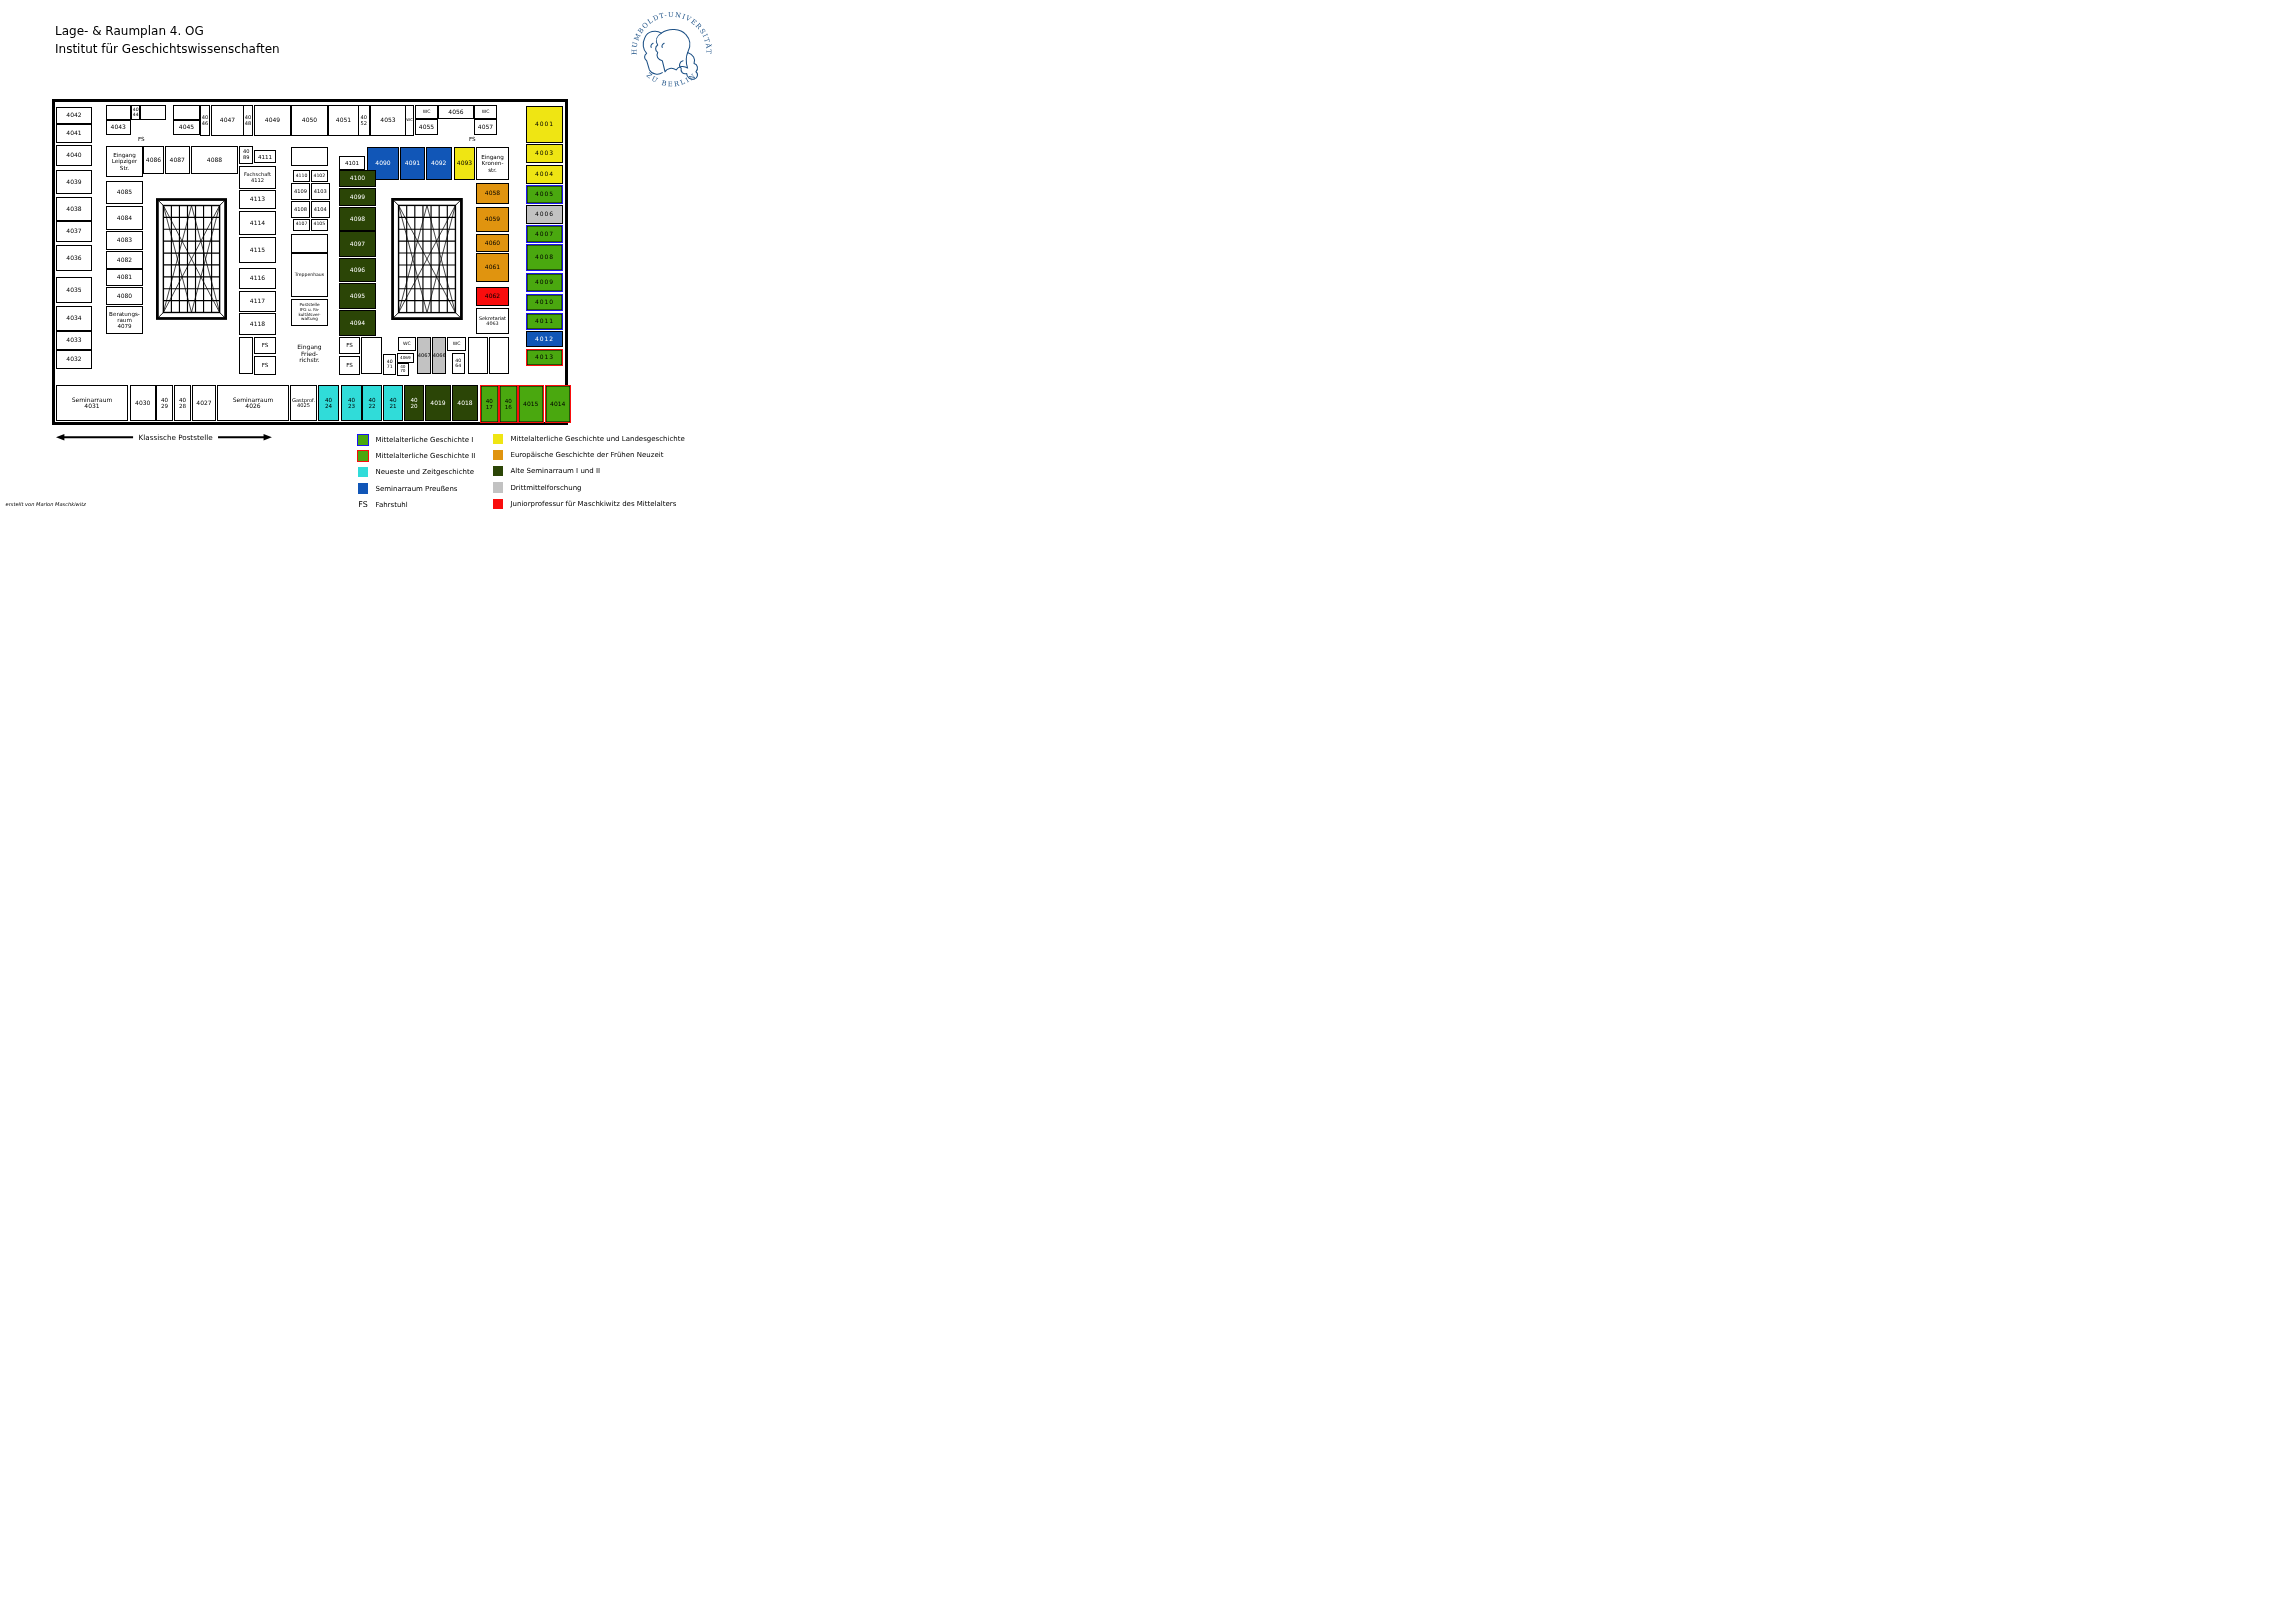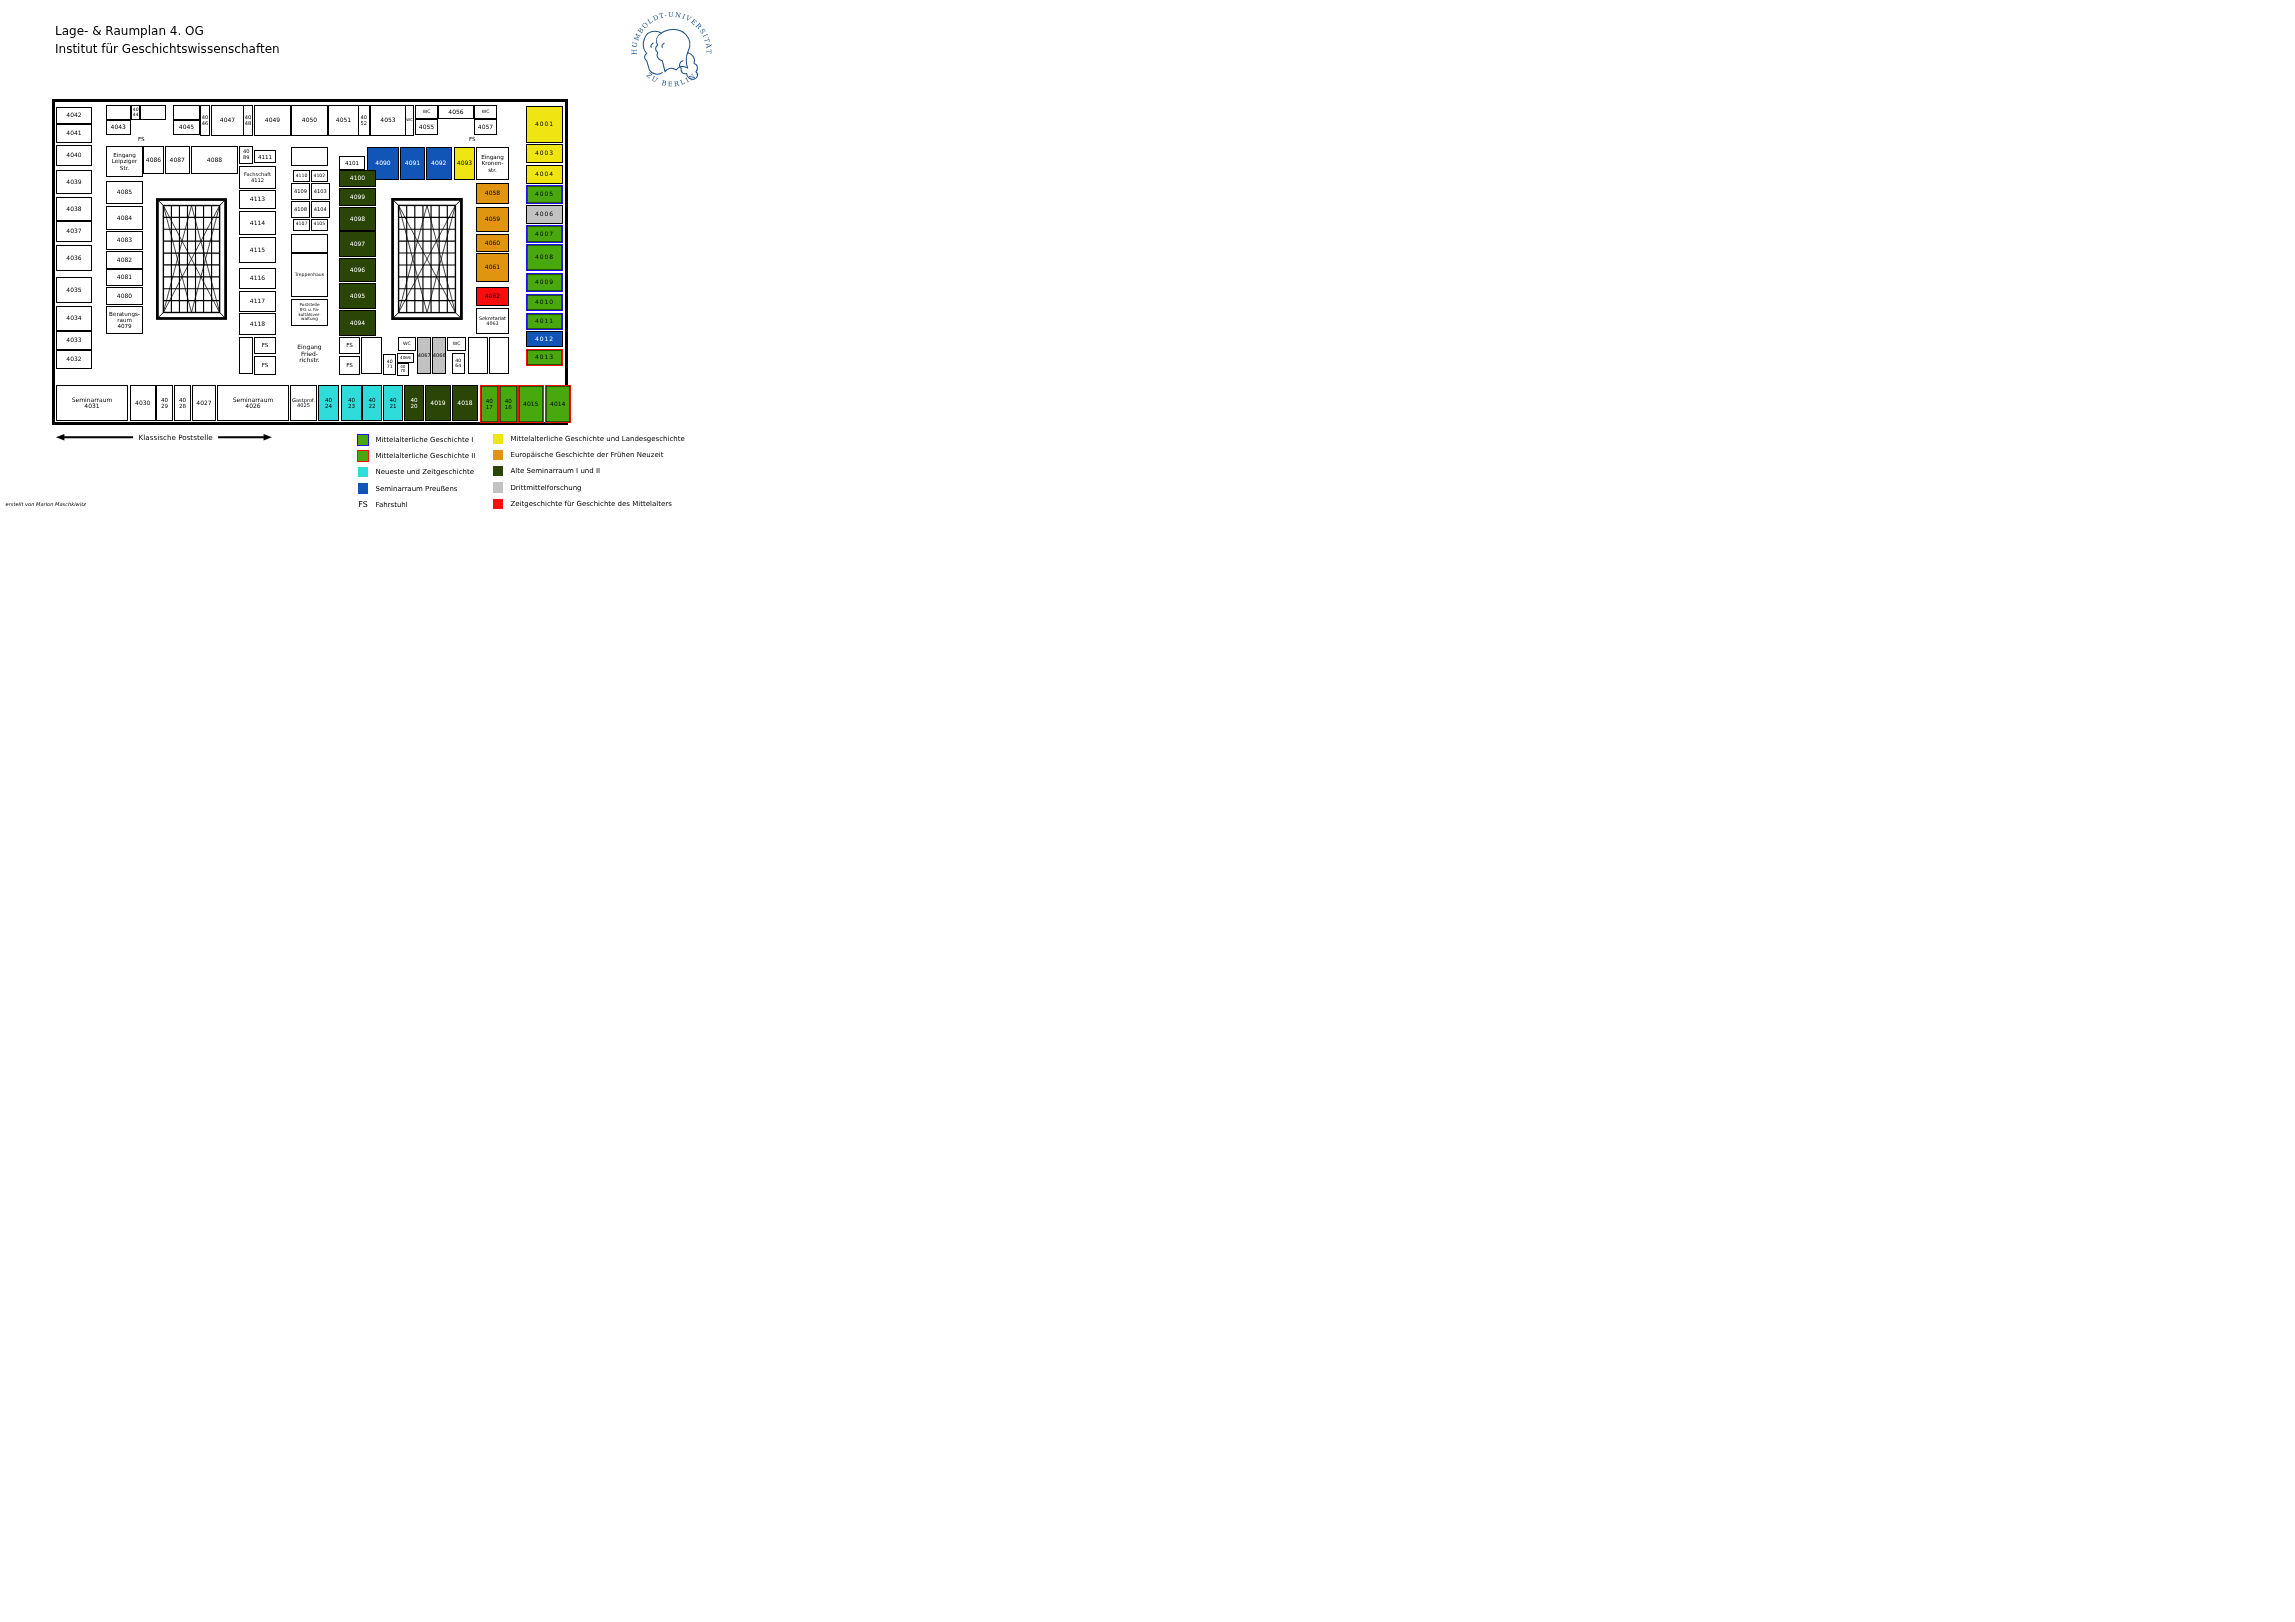--- a/index.html
+++ b/index.html
@@ -322,19 +322,19 @@
       <div class="leg-row">
         <span class="leg-swatch" style="background: rgb(43, 69, 6); width: 10.2px; height: 10.2px; flex: 0 0 10.2px; margin: 0.9px;"></span>
         <span class="leg-label">Alte Seminarraum I und II</span>
       </div>
       <div class="leg-row">
         <span class="leg-swatch" style="background: rgb(194, 194, 194); width: 10.2px; height: 10.2px; flex: 0 0 10.2px; margin: 0.9px;"></span>
         <span class="leg-label">Drittmittelforschung</span>
       </div>
       <div class="leg-row">
         <span class="leg-swatch" style="background: rgb(249, 13, 13); width: 10.2px; height: 10.2px; flex: 0 0 10.2px; margin: 0.9px;"></span>
-        <span class="leg-label">Zeitgeschichte für Geschichte des Mittelalters</span>
+        <span class="leg-label">Juniorprofessur für Maschkiwitz des Mittelalters</span>
       </div>
     </div>
 
   <div class="credit">erstellt von Marlon Maschkiwitz</div>
 </div>
 
 
 </body></html>

